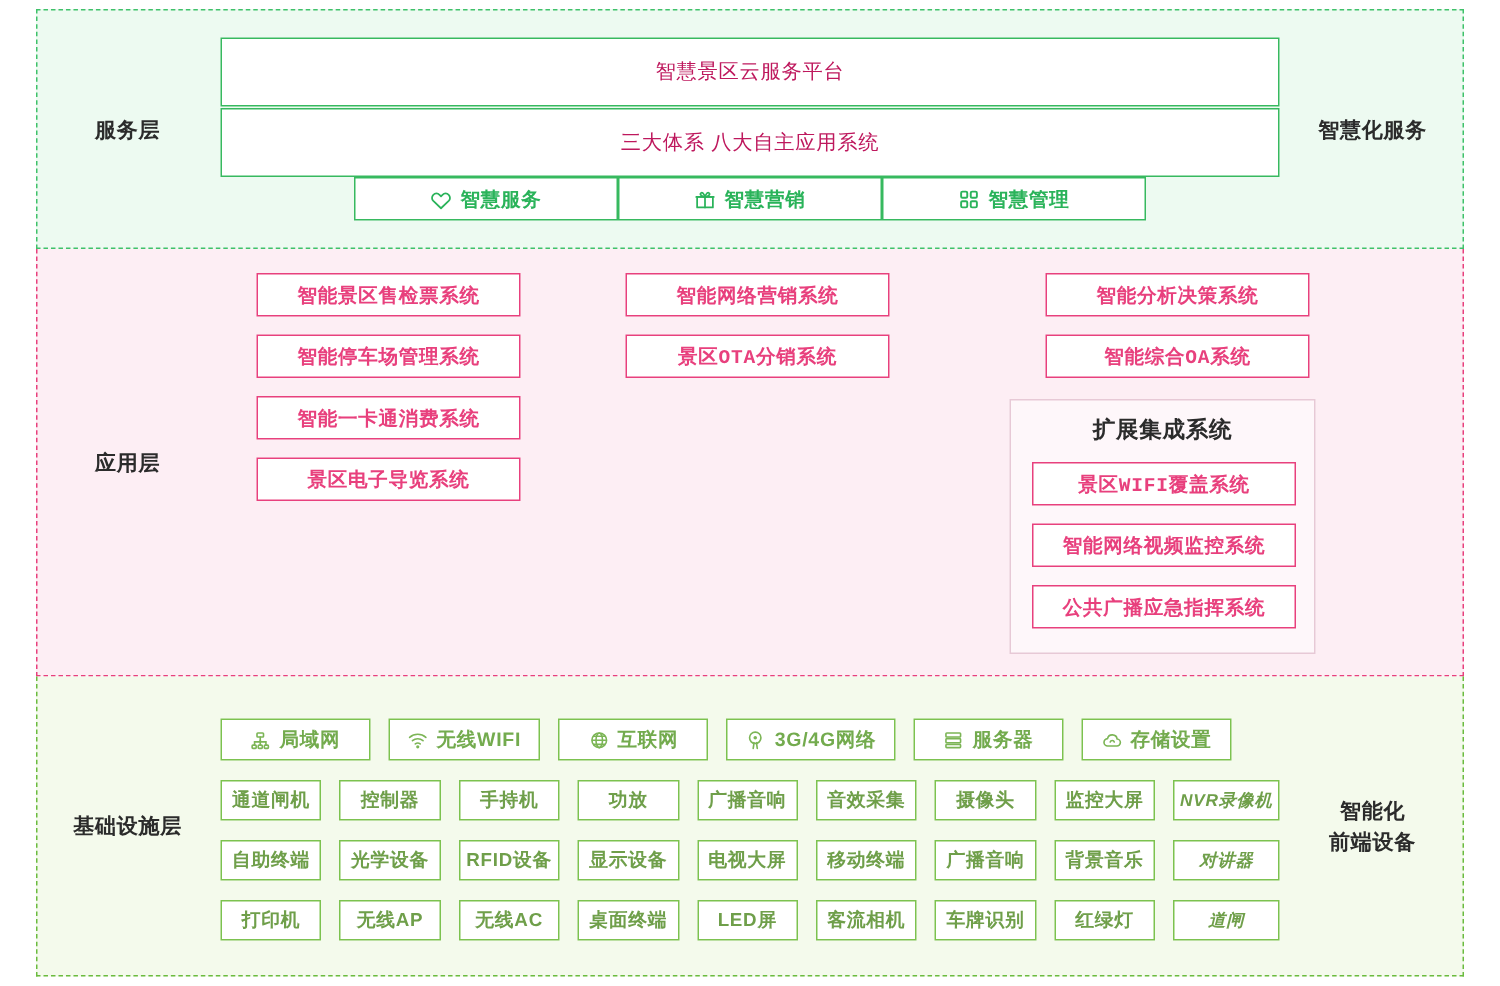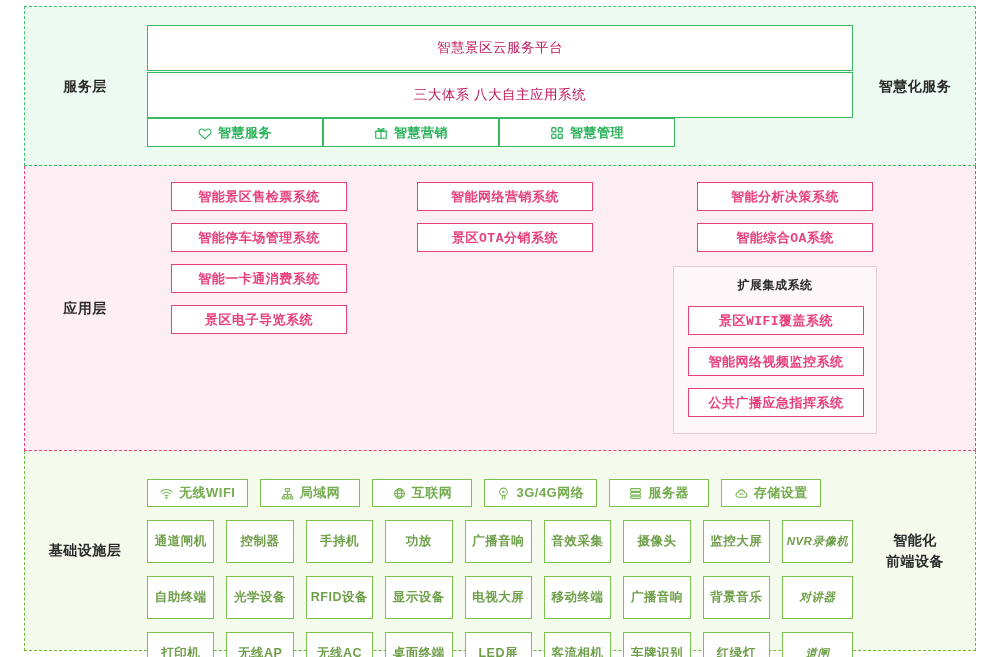--- a/index.html
+++ b/index.html
@@ -92,21 +92,21 @@
     justify-content: space-between;
   }
   .svc-wide {
     height: 46px;
     border: 1px solid #37b95f;
     color: #be185d;
     font-size: 13.5px;
   }
   .svc-row {
     display: flex;
-    justify-content: flex-start;
+    justify-content: center;
   }
   .svc-btn {
     width: 176px;
     height: 29px;
     border: 1px solid #37b95f;
     color: #2ab35a;
     font-size: 13px;
     font-weight: bold;
   }
 
@@ -141,21 +141,21 @@
     left: 526px;
     top: 84px;
     width: 204px;
     box-sizing: border-box;
     border: 1px solid #e7c9d6;
     background: #fef7fa;
     padding: 10px 14px 4px 14px;
   }
   .ext-title {
     text-align: center;
-    font-size: 12px;
+    font-size: 15px;
     font-weight: bold;
     color: #2b2b2b;
     margin-bottom: 12px;
     letter-spacing: 0.5px;
   }
 
   
   .infra-inner {
     position: absolute;
     left: 122px;
@@ -173,21 +173,21 @@
   .infra-top .box {
     height: 28px;
     border: 1px solid #7cc24f;
     color: #73ab4e;
     font-size: 13px;
     font-weight: bold;
     padding: 0 12px;
     min-width: 100px;
   }
   .dev-box {
-    height: 43px;
+    height: 27px;
     width: 73px;
     border: 1px solid #7cc24f;
     color: #6f9f4a;
     font-size: 12.5px;
     font-weight: bold;
   }
   .dev-box.wide { width: 77px; font-size: 11.5px; font-style: italic; }
 
   svg { display: block; }
 </style>
@@ -276,45 +276,45 @@
   <section class="layer layer-infra">
     <div class="side-label left">基础设施层</div>
     <div class="side-label right">
       <div>智能化</div>
       <div>前端设备</div>
     </div>
 
     <div class="infra-inner">
 
       <div class="infra-row infra-top">
-        <div class="box">
-          <span class="ic">
-            <svg width="13" height="13" viewBox="0 0 24 24" fill="none" stroke="#7cb556" stroke-width="2" stroke-linecap="round">
-              <path d="M2 8.5a15 15 0 0 1 20 0"></path>
-              <path d="M5.5 12.5a10 10 0 0 1 13 0"></path>
-              <path d="M9 16.5a5 5 0 0 1 6 0"></path>
-              <circle cx="12" cy="20" r="1" fill="#7cb556"></circle>
-            </svg>
-          </span>
-          <span>无线WIFI</span>
-        </div>
-
         <div class="box">
           <span class="ic">
             <svg width="13" height="13" viewBox="0 0 24 24" fill="none" stroke="#7cb556" stroke-width="2" stroke-linecap="round">
               <rect x="8" y="3" width="8" height="5" rx="1"></rect>
               <path d="M12 8v4"></path>
                 <path d="M5 18v-4h14v4"></path>
                 <path d="M12 12v6"></path>
               <rect x="2" y="18" width="5" height="4" rx="1"></rect>
               <rect x="9.5" y="18" width="5" height="4" rx="1"></rect>
               <rect x="17" y="18" width="5" height="4" rx="1"></rect>
             </svg>
           </span>
           <span>局域网</span>
+        </div>
+
+        <div class="box">
+          <span class="ic">
+            <svg width="13" height="13" viewBox="0 0 24 24" fill="none" stroke="#7cb556" stroke-width="2" stroke-linecap="round">
+              <path d="M2 8.5a15 15 0 0 1 20 0"></path>
+              <path d="M5.5 12.5a10 10 0 0 1 13 0"></path>
+              <path d="M9 16.5a5 5 0 0 1 6 0"></path>
+              <circle cx="12" cy="20" r="1" fill="#7cb556"></circle>
+            </svg>
+          </span>
+          <span>无线WIFI</span>
         </div>
 
         <div class="box">
           <span class="ic">
             <svg width="13" height="13" viewBox="0 0 24 24" fill="none" stroke="#7cb556" stroke-width="2">
               <circle cx="12" cy="12" r="9"></circle>
               <ellipse cx="12" cy="12" rx="4" ry="9"></ellipse>
               <line x1="3" y1="12" x2="21" y2="12"></line>
               <path d="M4.5 7h15"></path>
                 <path d="M4.5 17h15"></path>

